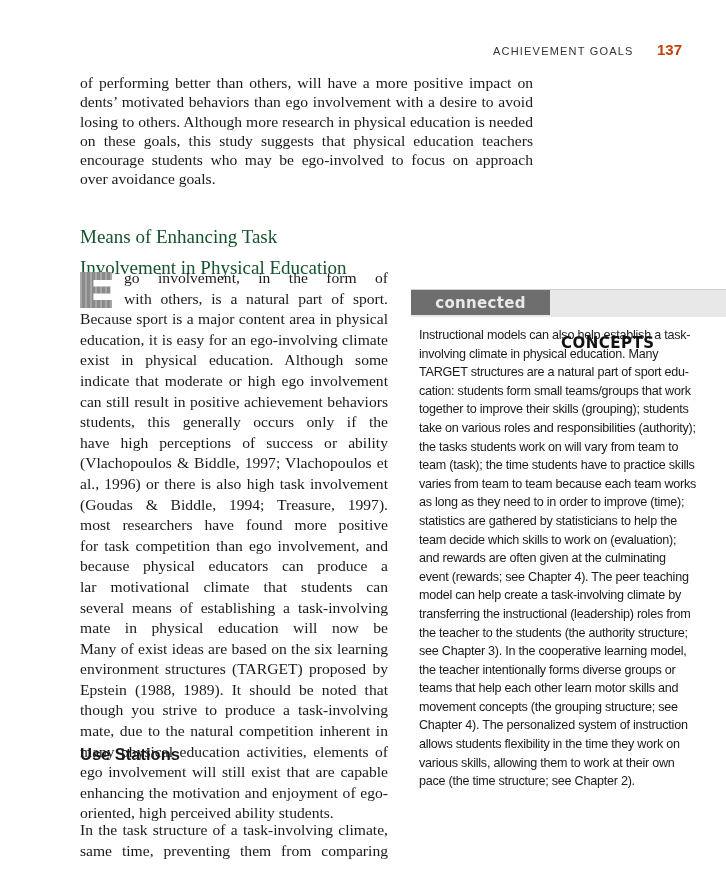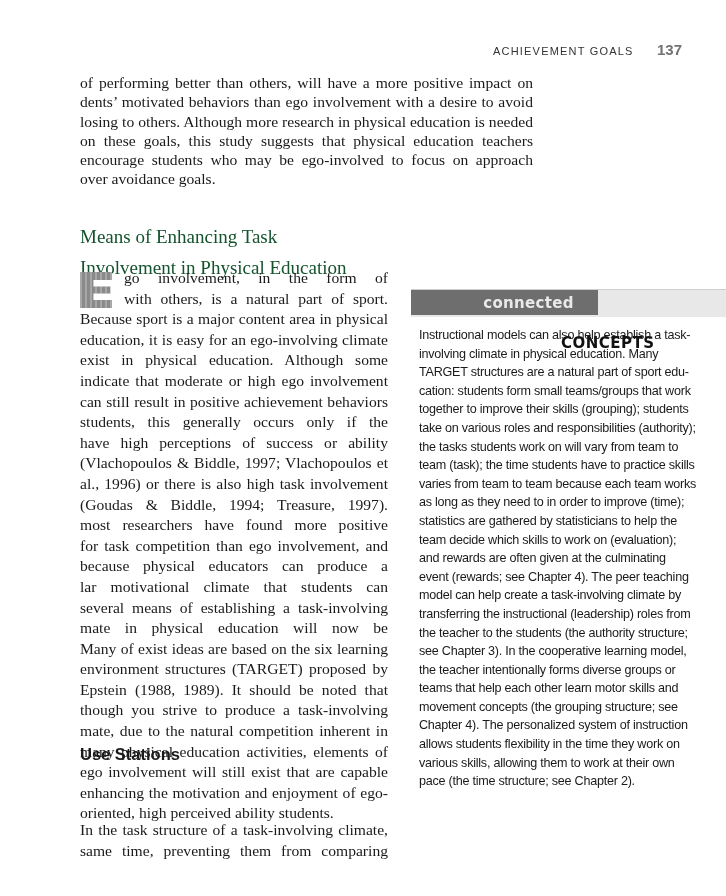--- a/index.html
+++ b/index.html
@@ -4,21 +4,21 @@
   <style>
     html, body { margin: 0; padding: 0; background: #ffffff; }
     body { width: 726px; height: 896px; position: relative; overflow: hidden; color: #1a1a1a; }
     .running-head {
       position: absolute; top: 45px; left: 493px;
       font-family: "Liberation Sans", sans-serif; font-size: 11px; letter-spacing: 1.2px;
       color: #333;
     }
     .page-number {
       position: absolute; top: 41px; left: 657px;
-      font-family: "Liberation Sans", sans-serif; font-size: 15px; font-weight: bold; color: #737373;
+      font-family: "Liberation Sans", sans-serif; font-size: 15px; font-weight: bold; color: #c2410c;
     }
     .serif { font-family: "Liberation Serif", serif; }
     .intro {
       position: absolute; top: 73px; left: 80px; width: 453px;
       font-size: 15.6px; line-height: 19.3px;
     }
     .line { display: block; text-align: justify; text-align-last: justify; white-space: nowrap; height: 19.3px; }
     .line.last { text-align-last: left; }
     .intro .line, .col-left .line { white-space: normal; overflow: hidden; }
     .section-heading {
@@ -49,21 +49,21 @@
       font-size: 15.6px; line-height: 20.6px; margin-top: 46px;
     }
     .col-left-2 .line { height: 20.6px; white-space: normal; overflow: hidden; }
     .sidebar-banner {
       position: absolute; top: 289px; left: 411px; width: 315px; height: 27px;
       background: #e8e8e8; border-top: 1px solid #cfcfcf;
     }
     .banner-left {
       position: absolute; left: 0; top: 0; width: 139px; height: 25px; background: #6e6e6e;
       color: #e9e9e9; font-family: "DejaVu Sans", sans-serif; font-weight: bold; font-size: 15px;
-      line-height: 27px; text-align: center; letter-spacing: 0.3px; padding-left: 48px;
+      line-height: 27px; text-align: center; letter-spacing: 0.3px;
     }
     .banner-right {
       position: absolute; left: 150px; top: 0; height: 27px;
       font-family: "DejaVu Sans", sans-serif; font-weight: bold; font-size: 15px; line-height: 27px;
       color: #111; letter-spacing: 0.5px; margin-top: 40px;
     }
     .sidebar-body {
       position: absolute; top: 326px; left: 413px; width: 270px;
       font-family: "Liberation Sans", sans-serif; font-size: 12.6px; line-height: 18.6px;
       color: #1a1a1a; letter-spacing: -0.25px;

